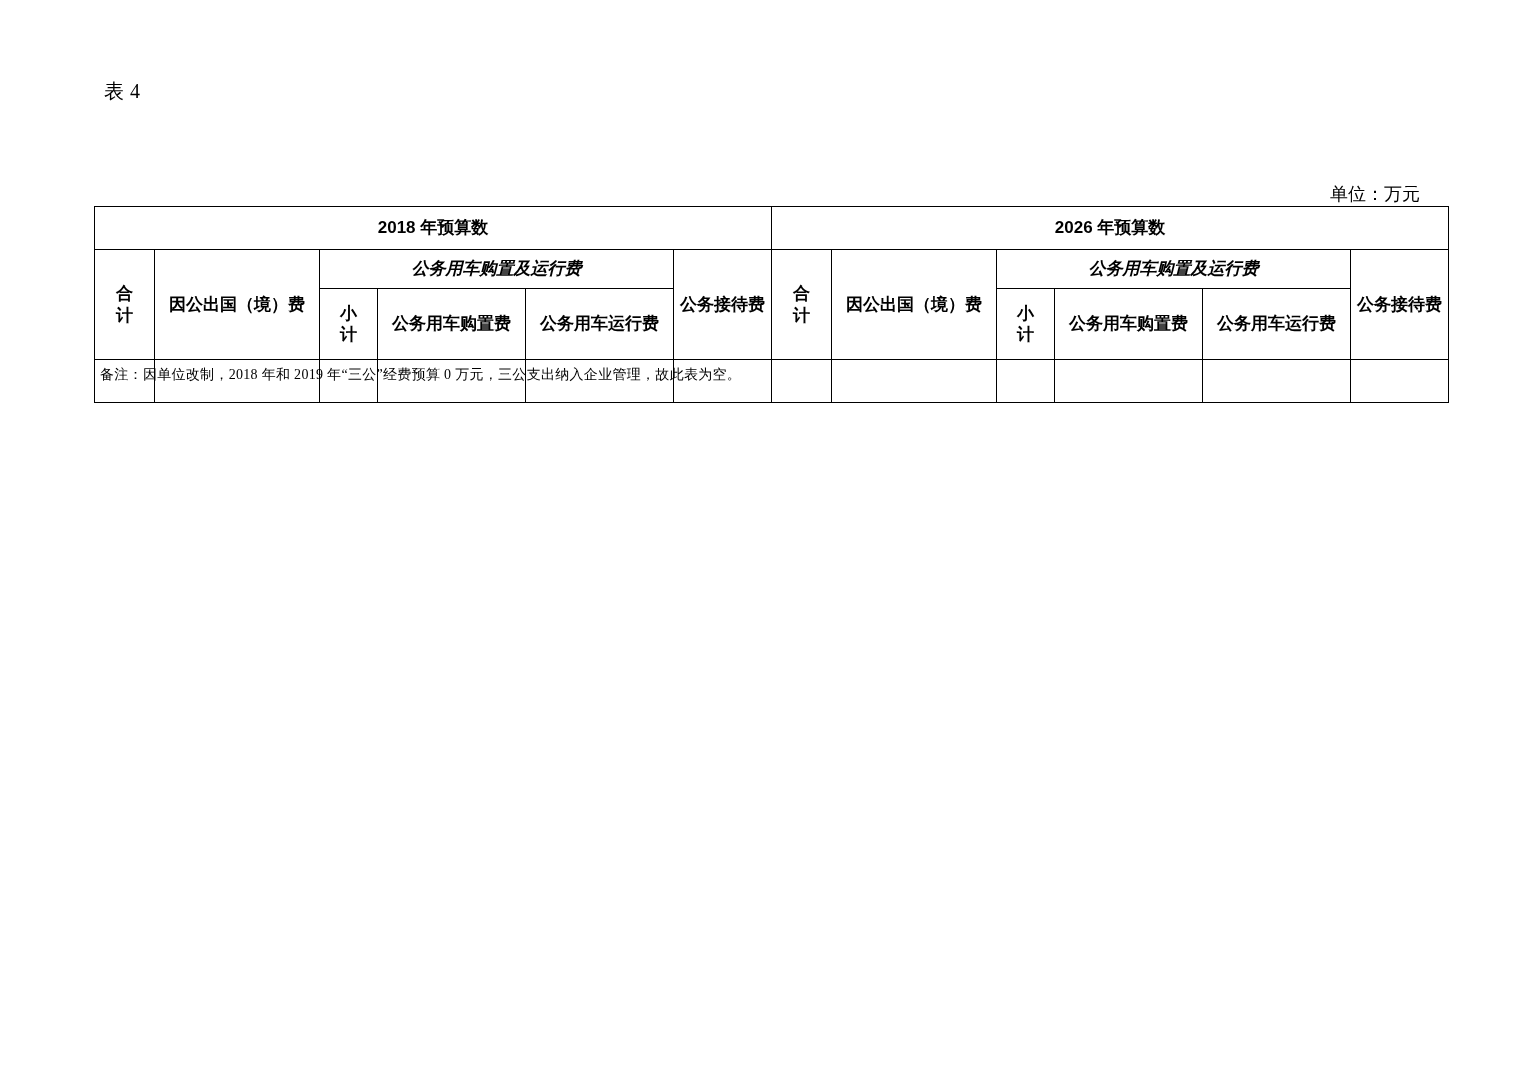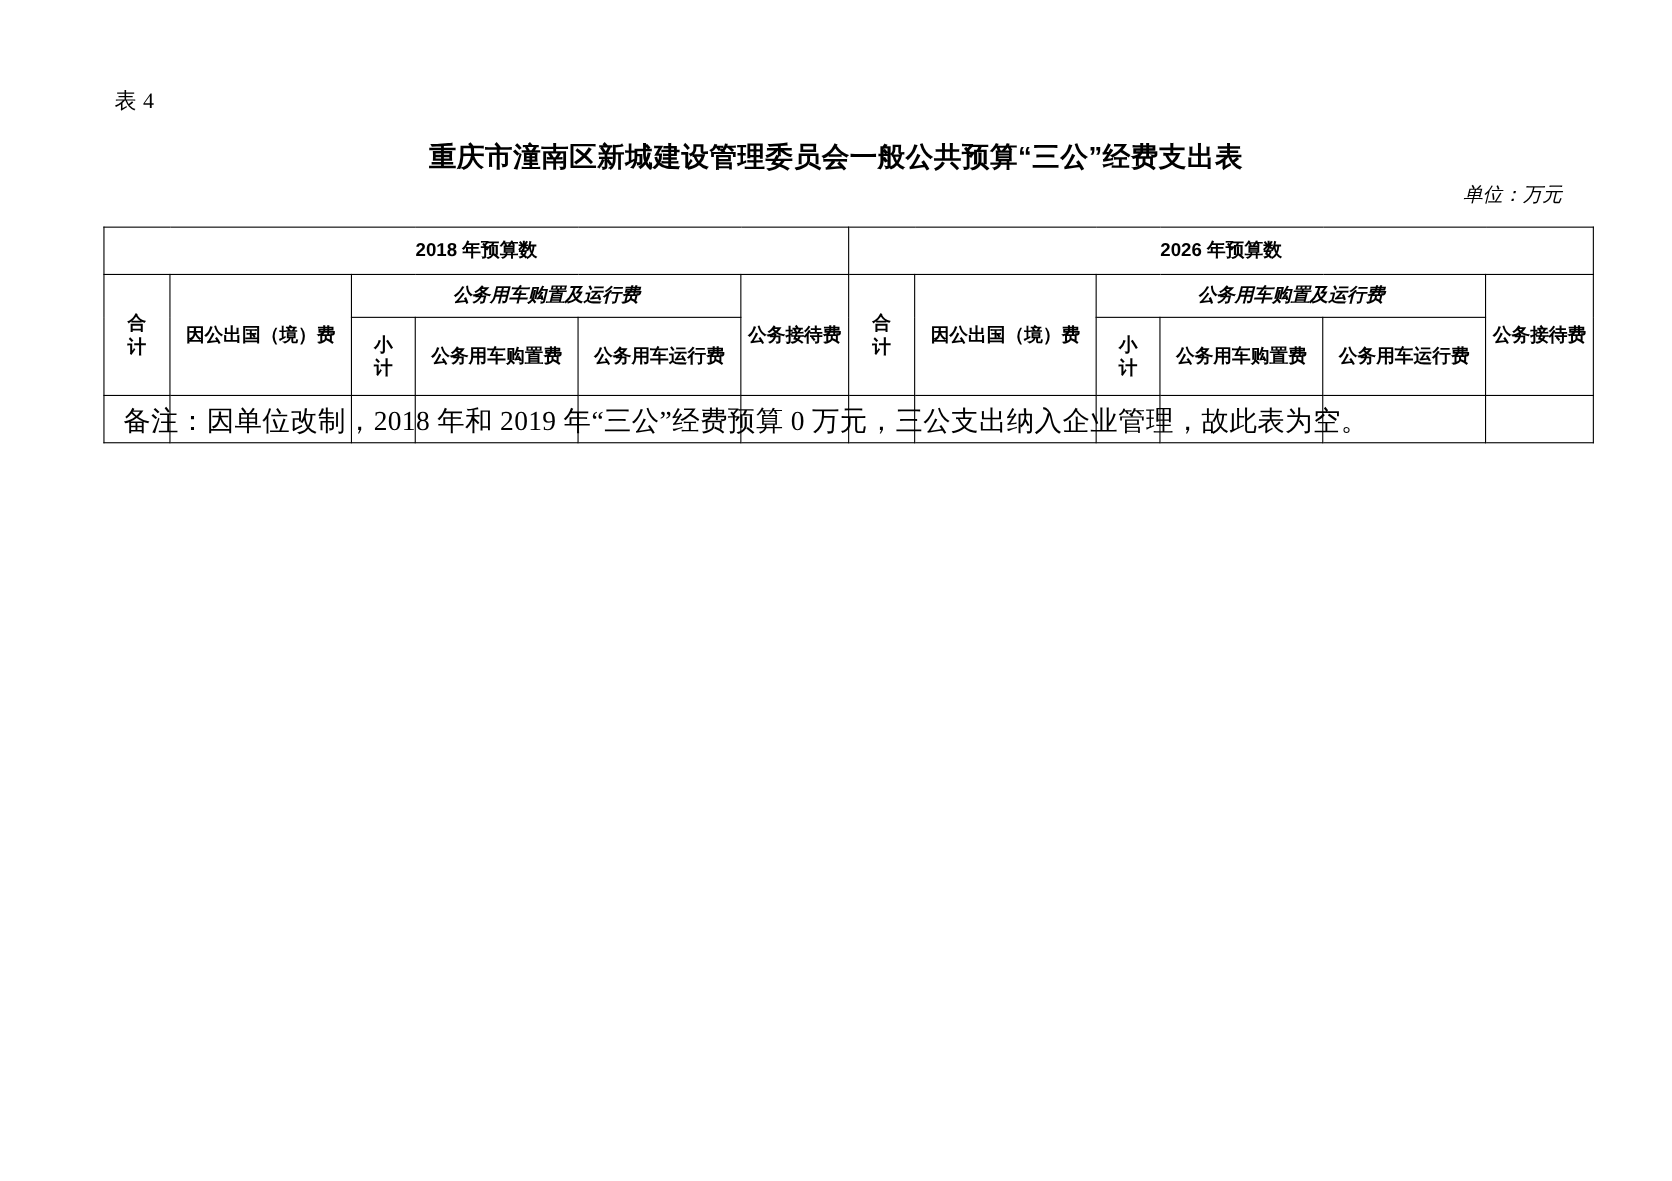--- a/index.html
+++ b/index.html
@@ -35,24 +35,23 @@
     width: 1520px;
     text-align: center;
     font-size: 25px;
     font-weight: bold;
     font-family: "Liberation Sans", sans-serif;
     letter-spacing: 0.5px;
   }
   .unit-line {
     position: absolute;
     right: 100px;
-    top: 165px;
+    top: 182px;
     font-size: 18px;
     font-family: "Liberation Serif", serif;
-    font-style: italic;
   }
   table.budget {
     position: absolute;
     left: 94px;
     top: 206px;
     width: 1330px;
     border-collapse: collapse;
     table-layout: fixed;
   }
   table.budget td {
@@ -82,38 +81,37 @@
     font-style: italic;
   }
   td.sub {
     height: 62px;
   }
   tr.data-row td {
     height: 34px;
   }
   .note {
     position: absolute;
-    left: 112px;
+    left: 100px;
     top: 366px;
-    font-size: 25px;
+    font-size: 14px;
     font-family: "Liberation Serif", serif;
     letter-spacing: 0.3px;
   }
   .stack {
     display: block;
   }
 </style>
 </head>
 <body>
 
 <div class="page">
 
   <div class="sheet-label">表 4</div>
 
-  <div class="doc-title">重庆市潼南区新城建设管理委员会一般公共预算“三公”经费支出表</div>
 
   <div class="unit-line">单位：万元</div>
 
   <table class="budget">
     <colgroup>
       <col style="width:60px">
       <col style="width:165px">
       <col style="width:58px">
       <col style="width:148px">
       <col style="width:148px">

